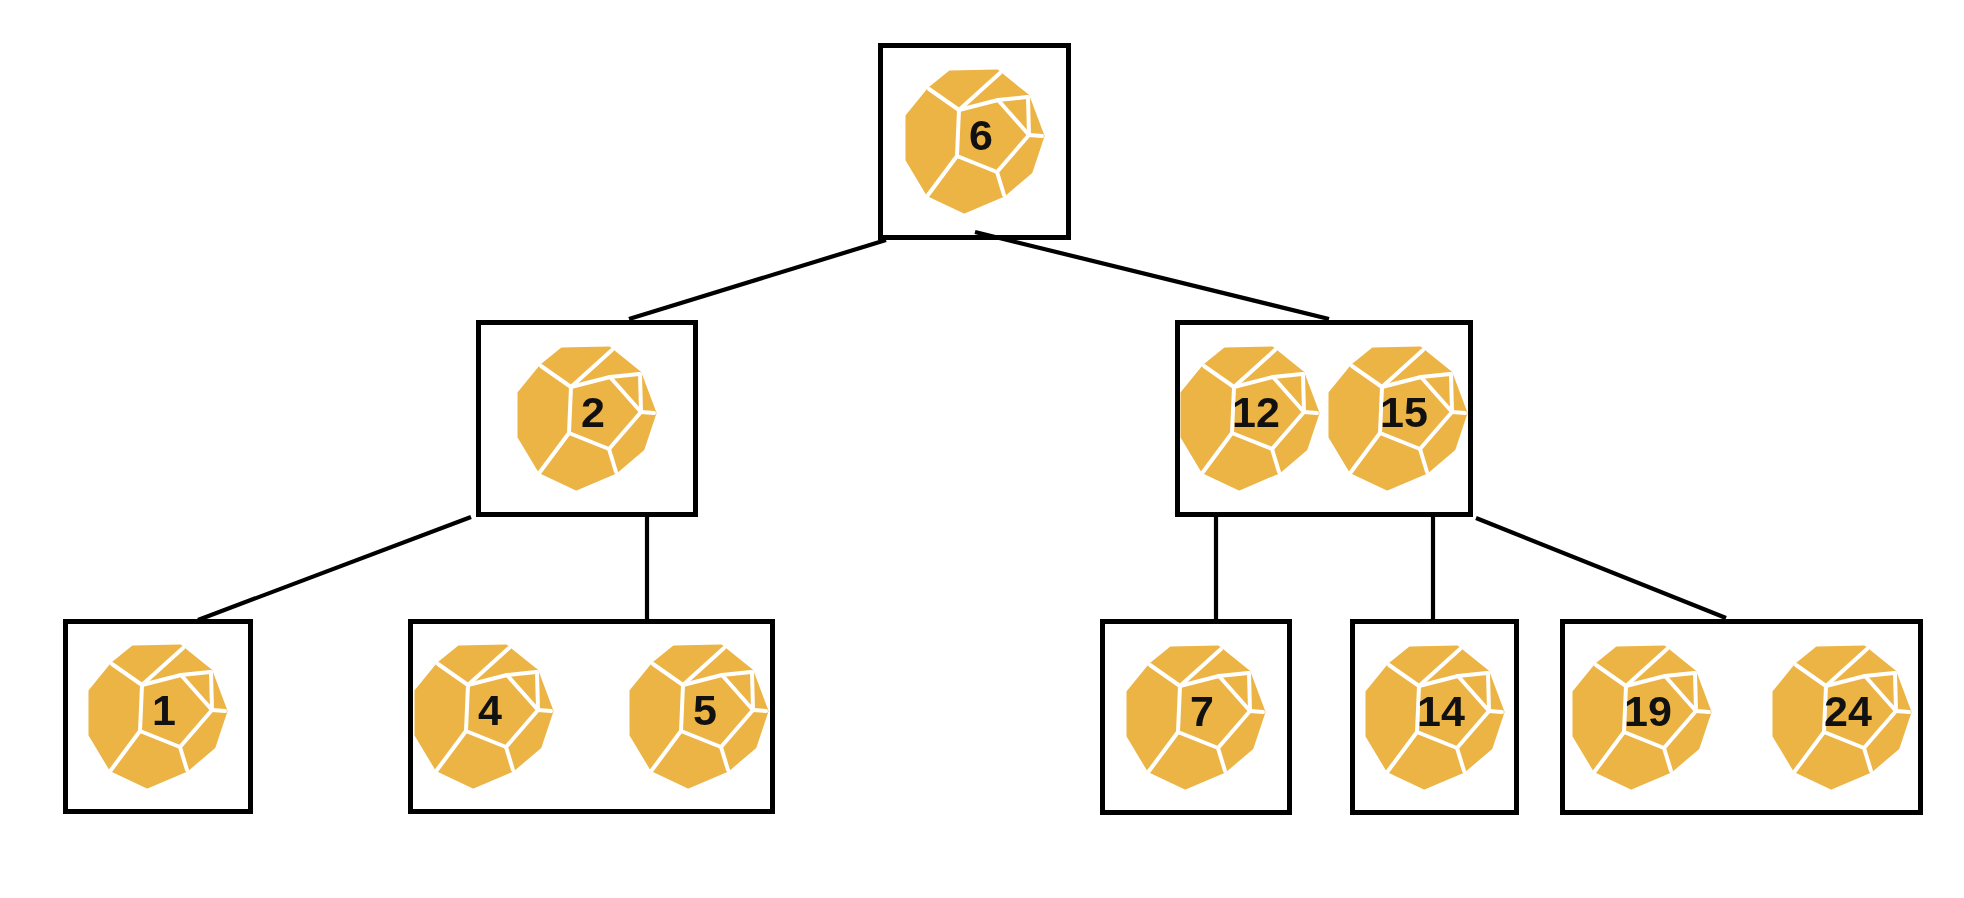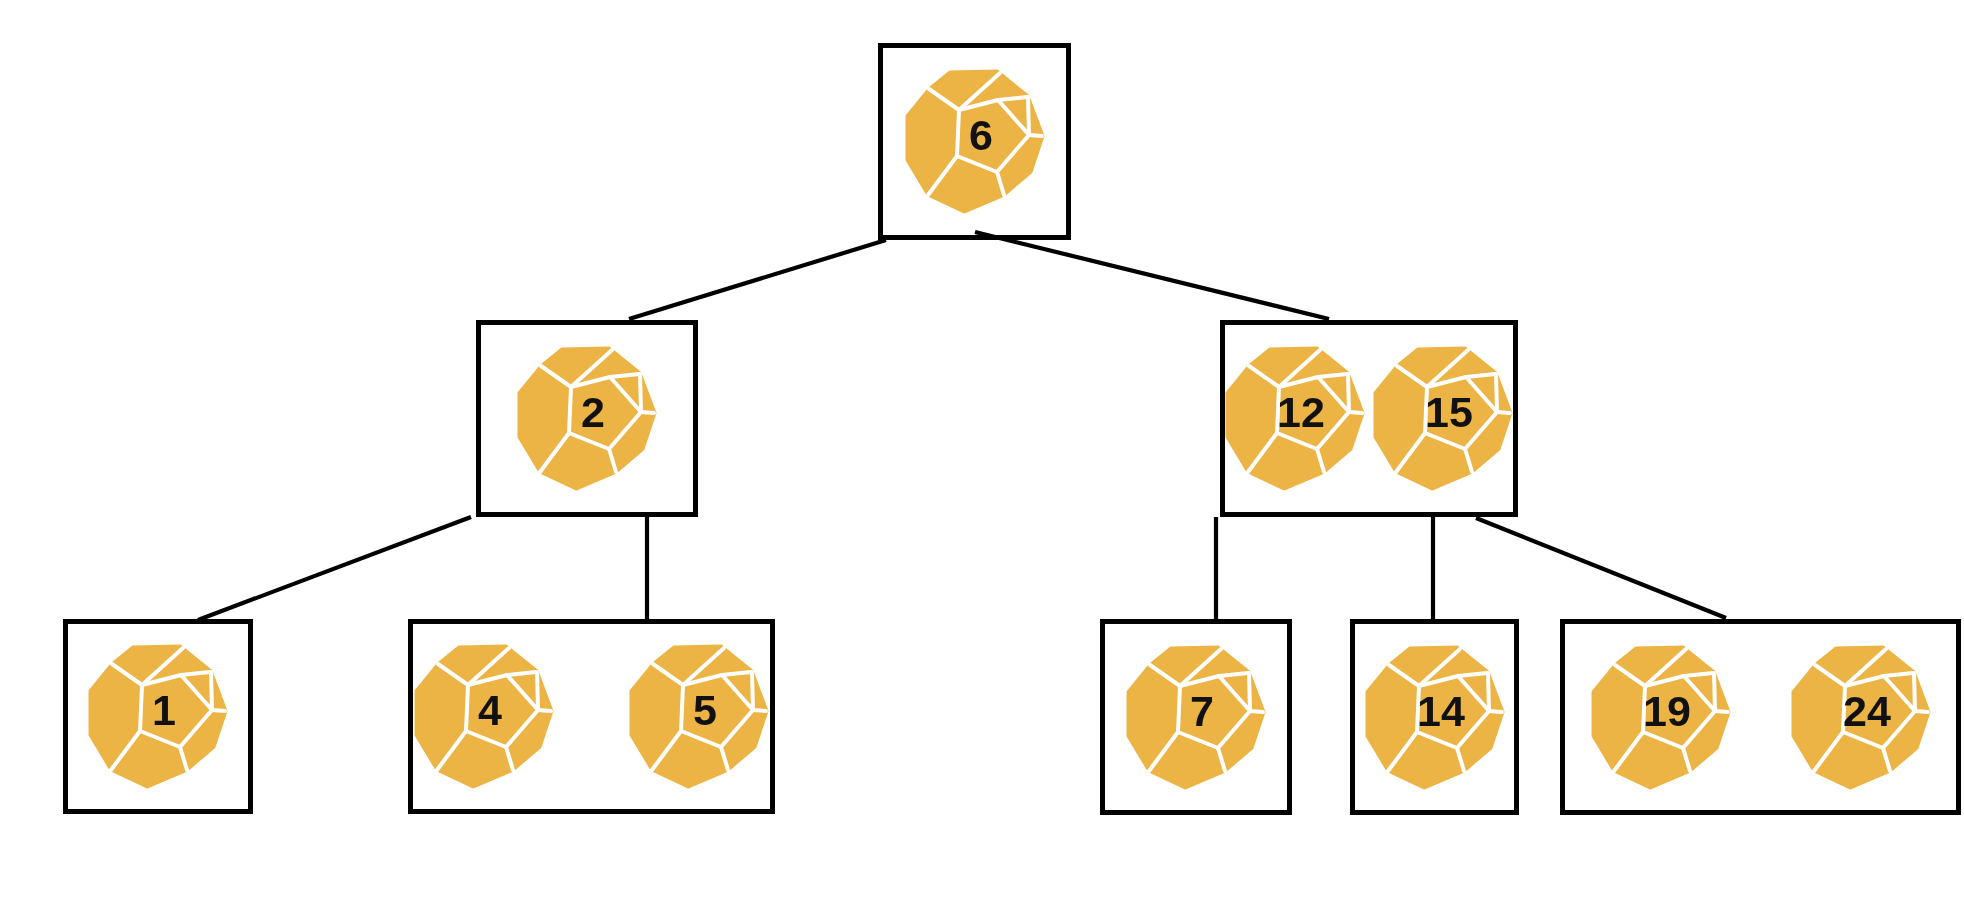--- a/index.html
+++ b/index.html
@@ -43,26 +43,26 @@
   .die-num {
     font-family: "Liberation Sans", sans-serif;
     font-weight: bold;
     font-size: 43px;
     fill: #111111;
     text-anchor: middle;
   }
   
   .node-root   { left: 878px;  top: 43px;  width: 193px; height: 197px; }
   .node-2      { left: 476px;  top: 320px; width: 222px; height: 197px; }
-  .node-12-15  { left: 1175px; top: 320px; width: 298px; height: 197px; gap: 8px; margin-left: 45px; }
+  .node-12-15  { left: 1175px; top: 320px; width: 298px; height: 197px; gap: 8px; }
   .node-1      { left: 63px;   top: 619px; width: 190px; height: 195px; }
   .node-4-5    { left: 408px;  top: 619px; width: 367px; height: 195px; gap: 75px; }
   .node-7      { left: 1100px; top: 619px; width: 192px; height: 196px; }
   .node-14     { left: 1350px; top: 619px; width: 169px; height: 196px; text-decoration: underline; }
-  .node-19-24  { left: 1560px; top: 619px; width: 401px; height: 196px; gap: 60px; }
+  .node-19-24  { left: 1560px; top: 619px; width: 363px; height: 196px; gap: 60px; }
 </style>
 </head>
 <body>
 
 <svg width="0" height="0" style="position:absolute" aria-hidden="true">
   <defs>
     <g id="d12">
       <polygon points="45,3 92,2 123,27 138,67 126,103 99,126 59,143 23,126 2,91 2,47 24,20" fill="#ECB445" stroke="#ECB445" stroke-width="3" stroke-linejoin="round"></polygon>
       <g stroke="#ffffff" stroke-width="4" stroke-linejoin="round" stroke-linecap="round" fill="none">
         <polygon points="54,41 93,31 124,66 92,103 52,87"></polygon>

